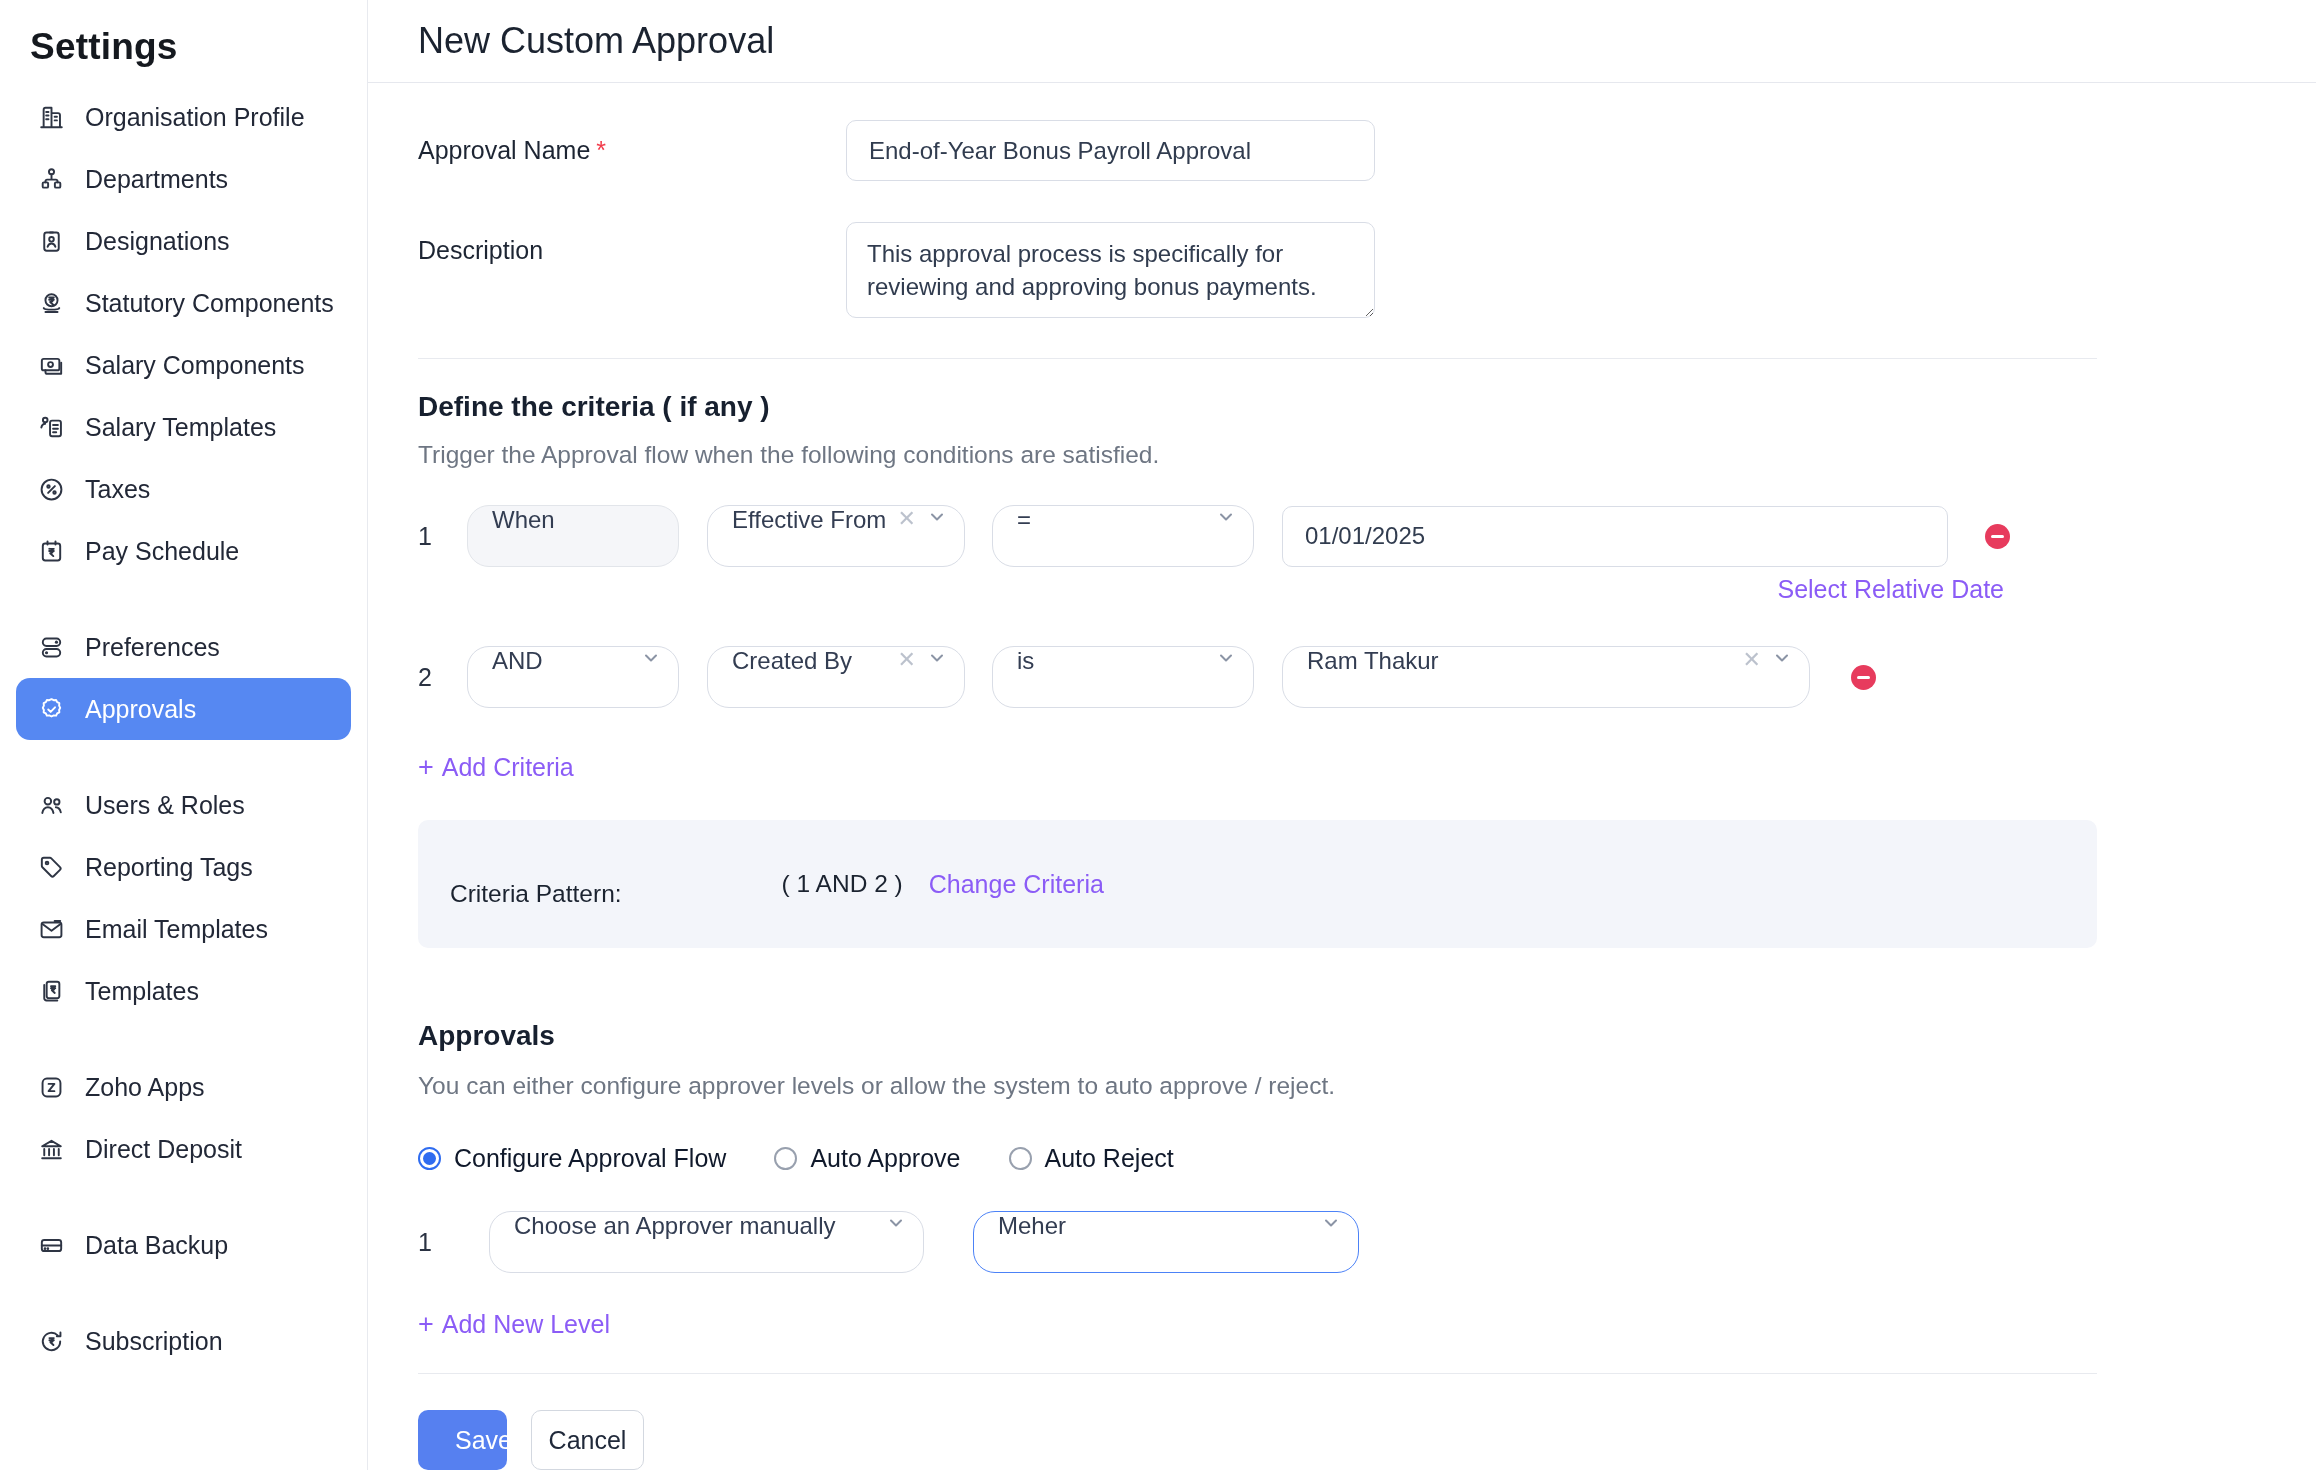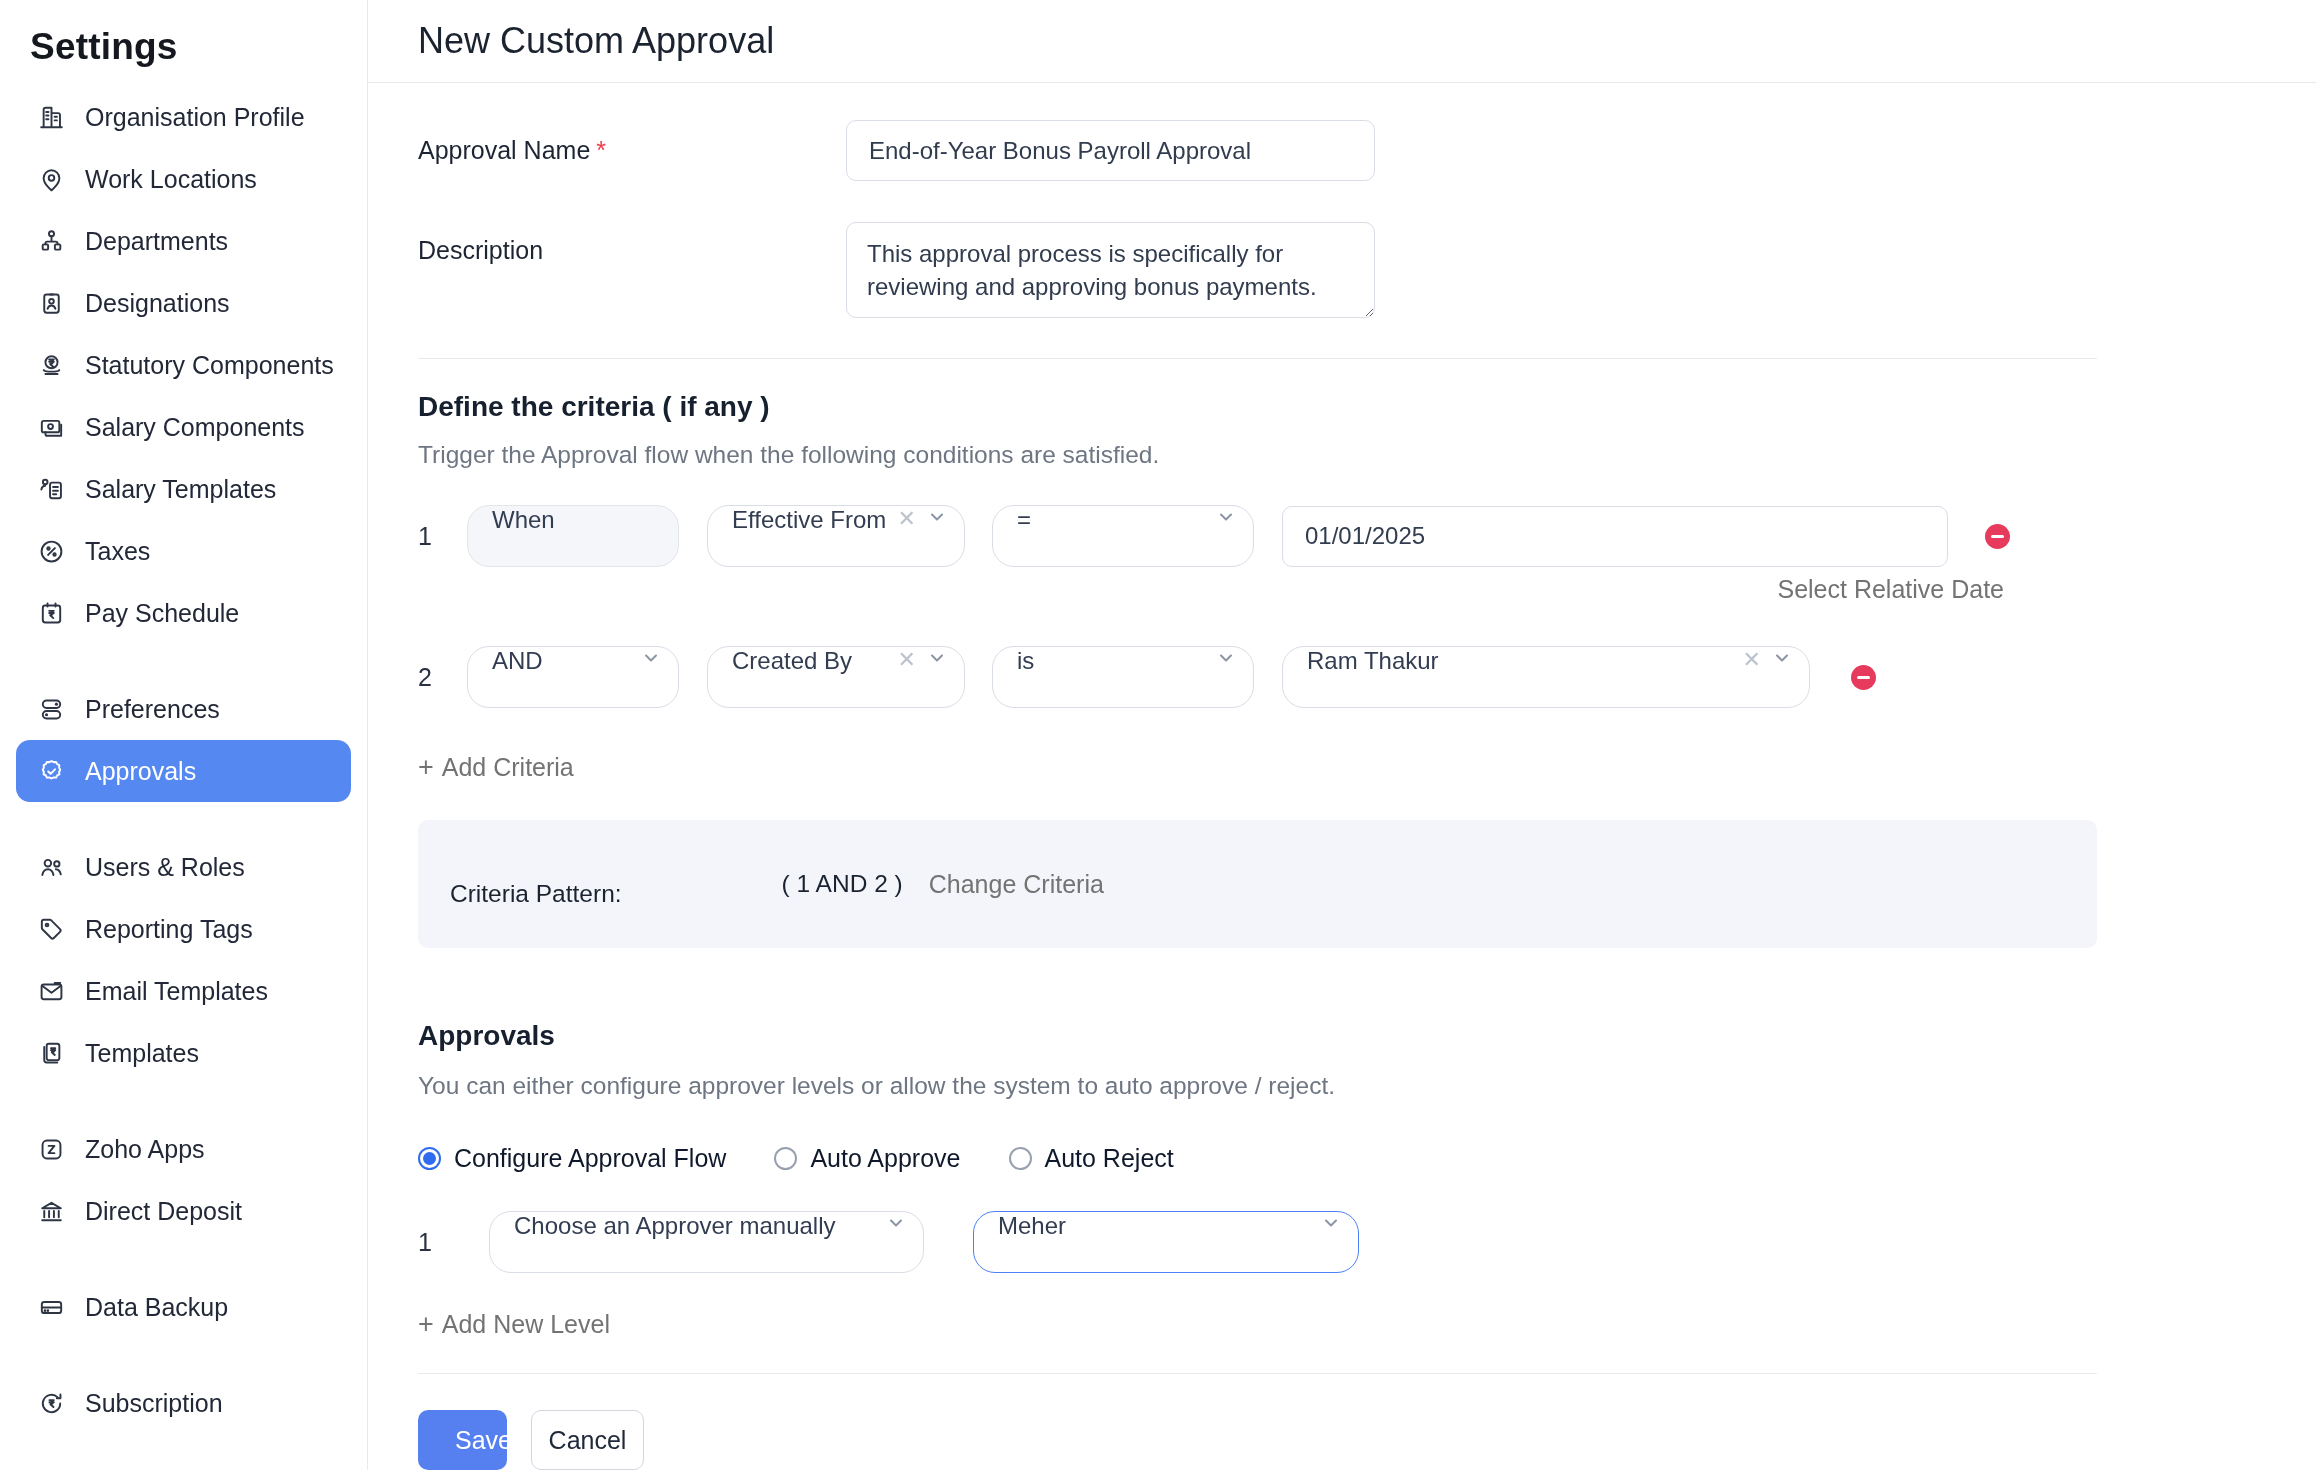--- a/index.html
+++ b/index.html
@@ -52,21 +52,21 @@
   .w-date { width:666px; margin-left:28px; }
   .w-val { width:528px; margin-left:28px; }
   .w-conn { width:212px; }
   .x-glyph { color:#bcc2cd; font-size:22px; margin-right:10px; cursor:pointer; }
   .chev { display:inline-flex; cursor:pointer; }
   .chev svg { width:22px; height:22px; stroke:#8b94a5; stroke-width:2; fill:none; stroke-linecap:round; stroke-linejoin:round; }
   .minus-btn { width:25px; height:25px; border-radius:50%; background:#e73b5d; position:relative; cursor:pointer; flex:none; }
   .minus-btn::after { content:""; position:absolute; left:6px; right:6px; top:11px; height:3.5px; background:#fff; border-radius:2px; }
   .ml-minus1 { margin-left:37px; } .ml-minus2 { margin-left:41px; }
 
-  .link { color:#737373; font-size:25px; cursor:pointer; text-decoration:none; }
+  .link { color:#8b5cf6; font-size:25px; cursor:pointer; text-decoration:none; }
   .rel-link-row { width:666px; margin-left:920px; margin-top:8px; text-align:right; height:28px; }
   .add-link-row { margin-top:44px; height:30px; display:flex; align-items:center; }
   .plus { font-size:27px; margin-right:8px; }
 
   .pattern-panel { margin-top:38px; width:1679px; height:128px; background:#f3f5fa; border-radius:10px;
     display:flex; align-items:center; padding-left:32px; }
   .pattern-label { font-size:24.5px; color:#1b2330;margin-top:20px; }
   .pattern-value { font-size:24.5px; color:#1b2330; margin-left:160px; }
   .pattern-panel .link { margin-left:26px; }
 
@@ -240,28 +240,20 @@
     <div class="sidebar-title">Settings</div>
     <nav id="sidebar-nav">
         <div class="nav-group">
           <div class="nav-item">
             <span class="nav-icon">
               <svg>
                 <use href="#icon-building"></use>
               </svg>
             </span>
             <span class="nav-label">Organisation Profile</span>
-          </div>
-          <div class="nav-item">
-            <span class="nav-icon">
-              <svg>
-                <use href="#icon-map-pin"></use>
-              </svg>
-            </span>
-            <span class="nav-label">Work Locations</span>
           </div>
           <div class="nav-item">
             <span class="nav-icon">
               <svg>
                 <use href="#icon-hierarchy"></use>
               </svg>
             </span>
             <span class="nav-label">Departments</span>
           </div>
           <div class="nav-item">

